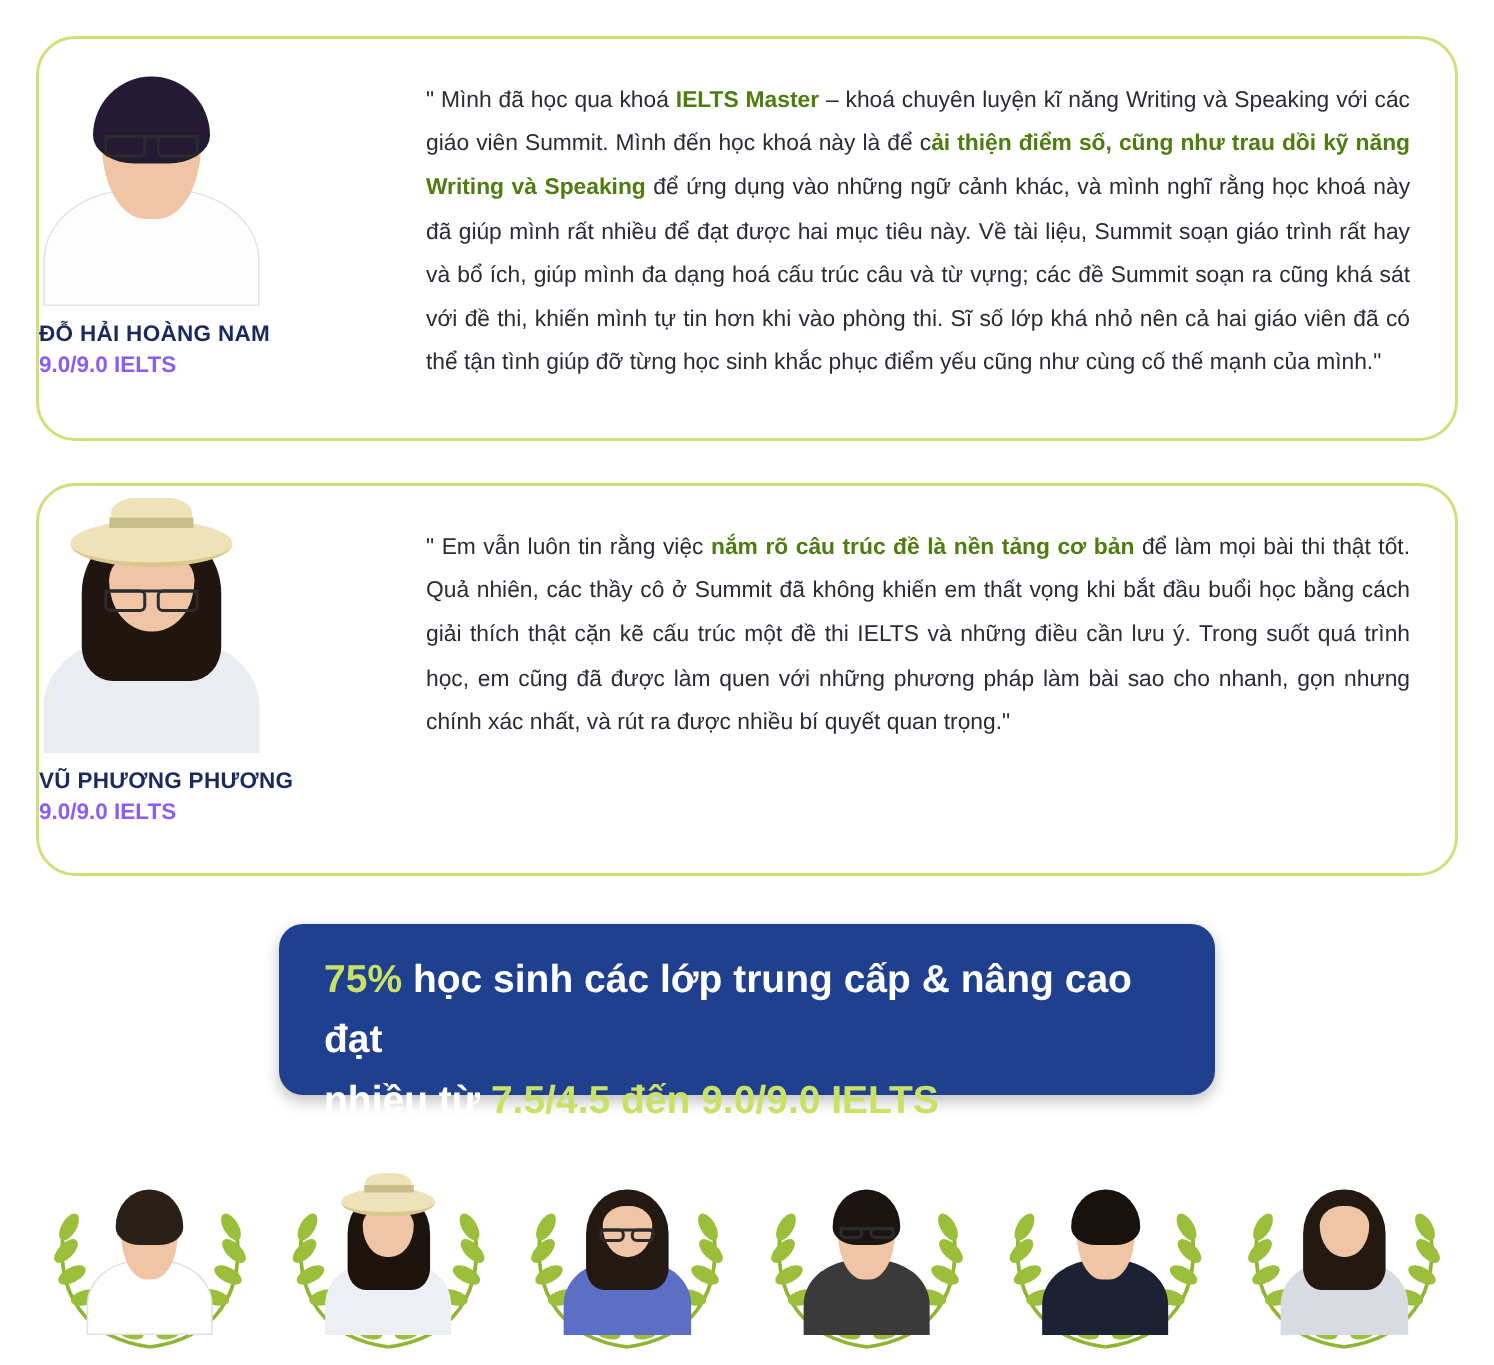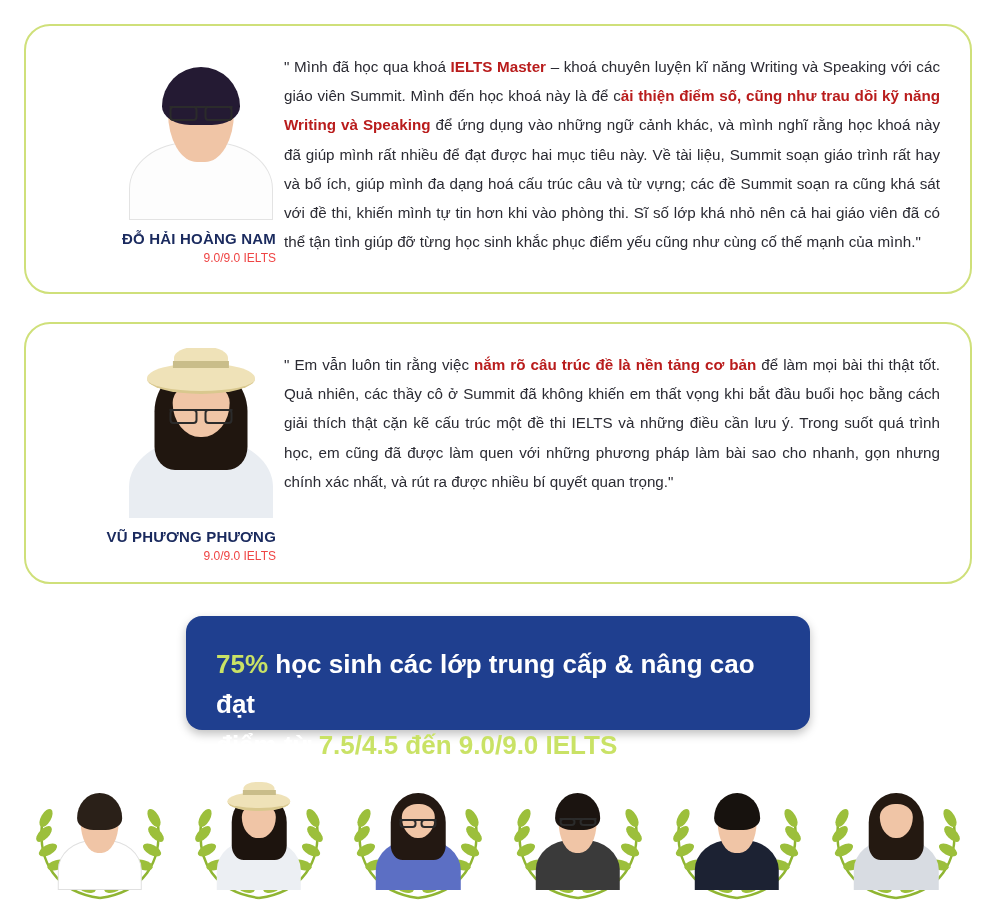--- a/index.html
+++ b/index.html
@@ -22,63 +22,63 @@
     align-items: flex-start;
   }
   #card-0 { left: 24px; top: 24px; width: 948px; height: 270px; }
   #card-1 { left: 24px; top: 322px; width: 948px; height: 262px; }
 
   .person {
     width: 250px;
     flex: 0 0 250px;
     display: flex;
     flex-direction: column;
-    align-items: flex-end;
-    padding-top: 24px;
+    align-items: flex-start;
+    padding-top: 8px;
   }
   .portrait {
     width: 150px; height: 170px;
     position: relative;
     overflow: hidden;
   }
   .person-name {
     margin-top: 10px;
     font-size: 15px;
     font-weight: bold;
     color: #1a2a5e;
     letter-spacing: .2px;
     text-align: center;
   }
   .person-score {
     margin-top: 4px;
-    font-size: 12px;
-    font-weight: normal;
-    color: #ef4444;
+    font-size: 15px;
+    font-weight: bold;
+    color: #8b5cf6;
     text-align: center;
   }
 
   .quote {
     flex: 1 1 auto;
     padding: 26px 30px 20px 8px;
     font-size: 15.2px;
     line-height: 1.92;
     color: #2b2b33;
     text-align: justify;
   }
-  .quote b { font-weight: bold; color: #b91c1c; }
+  .quote b { font-weight: bold; color: #4d7c0f; }
 
   
   .banner {
     position: absolute;
     left: 186px; top: 616px;
     width: 624px; height: 114px;
     background: #1f3f8f;
     border-radius: 16px;
     box-shadow: 0 4px 10px rgba(0,0,0,.25);
-    padding: 28px 30px;
+    padding: 16px 30px;
     color: #ffffff;
     font-size: 26px;
     font-weight: bold;
     line-height: 1.55;
   }
   .banner .hl { color: #c9e265; }
 
   
   .laurels {
     position: absolute;
@@ -224,21 +224,21 @@
         </div>
       </div>
       <div class="person-name">VŨ PHƯƠNG PHƯƠNG</div>
       <div class="person-score">9.0/9.0 IELTS</div>
     </div>
     <div class="quote"><span>" Em vẫn luôn tin rằng việc </span><b>nắm rõ câu trúc đề là nền tảng cơ bản</b><span> để làm mọi bài thi thật tốt. Quả nhiên, các thầy cô ở Summit đã không khiến em thất vọng khi bắt đầu buổi học bằng cách giải thích thật cặn kẽ cấu trúc một đề thi IELTS và những điều cần lưu ý. Trong suốt quá trình học, em cũng đã được làm quen với những phương pháp làm bài sao cho nhanh, gọn nhưng chính xác nhất, và rút ra được nhiều bí quyết quan trọng."</span></div>
   </div>
 
   <div class="banner">
     <span class="hl">75%</span><span> học sinh các lớp trung cấp &amp; nâng cao đạt</span><br>
-    <span>điểm từ </span><span class="hl">7.5/4.5 đến 9.0/9.0 IELTS</span>
+    <span>nhiều từ </span><span class="hl">7.5/4.5 đến 9.0/9.0 IELTS</span>
   </div>
 
   <div class="laurels">
 
     <div class="laurel-item">
       <svg class="wreath" viewBox="0 0 140 140">
         <g fill="#9cbf3b">
           <g transform="translate(70,70)">
             <g id="lf0"></g>
           </g>

